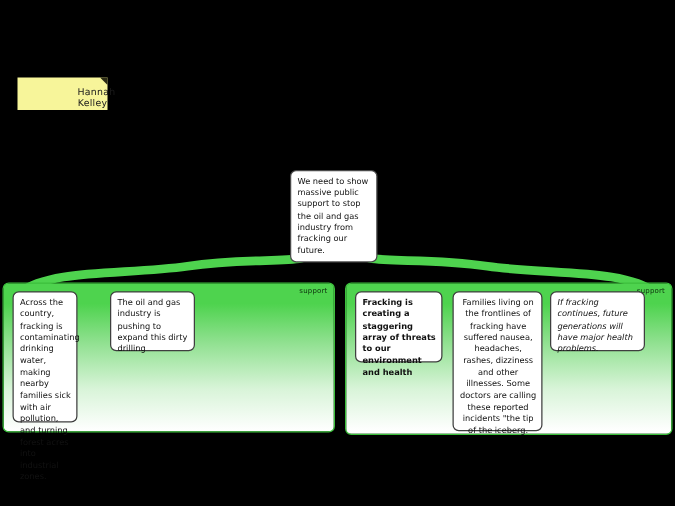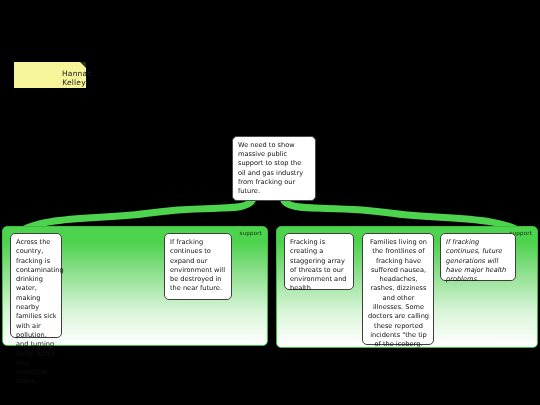--- a/index.html
+++ b/index.html
@@ -55,21 +55,21 @@
     width: 540px;
     height: 405px;
     pointer-events: none;
   }
 
   
   .claim-node {
     position: absolute;
     left: 232px;
     top: 136px;
-    width: 84px;
+    width: 70px;
     min-height: 58px;
     background: #ffffff;
     border: 1px solid #4a4a4a;
     border-radius: 5px;
     box-sizing: border-box;
     padding: 4px 4px 4px 5px;
     font-size: 6.6px;
     line-height: 9.2px;
     color: #111111;
     z-index: 5;
@@ -107,21 +107,21 @@
     font-size: 6.6px;
     line-height: 9.3px;
     color: #111111;
     z-index: 4;
   }
   
   .card-l1 { left: 10px;  top: 233px; width: 52px;  height: 105px; }
   .card-l2 { left: 88px;  top: 233px; width: 68px;  height: 48px; }
   .card-l3 { left: 164px; top: 233px; width: 68px;  height: 67px; }
   
-  .card-r1 { left: 284px; top: 233px; width: 70px;  height: 57px; }
+  .card-r1 { left: 284px; top: 233px; width: 70px;  height: 57px; font-weight: bold; }
   .card-r2 { left: 362px; top: 233px; width: 72px;  height: 112px; text-align: center; }
   .card-r3 { left: 440px; top: 233px; width: 76px;  height: 48px; font-style: italic; }
 </style>
 </head>
 <body>
 
 <div id="canvas">
 
   <div class="sticky-note">
     <span class="note-text">Hannah Kelley</span>
@@ -137,19 +137,19 @@
     <span class="group-label">support</span>
   </div>
 
   <div class="group-box right">
     <span class="group-label">support</span>
   </div>
 
   <div class="claim-node">We need to show massive public support to stop the oil and gas industry from fracking our future.</div>
 
   <div class="reason-card card-l1">Across the country, fracking is contaminating drinking water, making nearby families sick with air pollution, and turning forest acres into industrial zones.</div>
-  <div class="reason-card card-l3">If fracking continues to expand our environment will be destroyed in the near future.</div>
+  <div class="reason-card card-l2">The oil and gas industry is pushing to expand this dirty drilling</div>
 
   <div class="reason-card card-r1">Fracking is creating a staggering array of threats to our environment and health</div>
   <div class="reason-card card-r2">Families living on the frontlines of fracking have suffered nausea, headaches, rashes, dizziness and other illnesses. Some doctors are calling these reported incidents "the tip of the iceberg.</div>
   <div class="reason-card card-r3">If fracking continues, future generations will have major health problems.</div>
 
 </div>
 
 </body></html>

